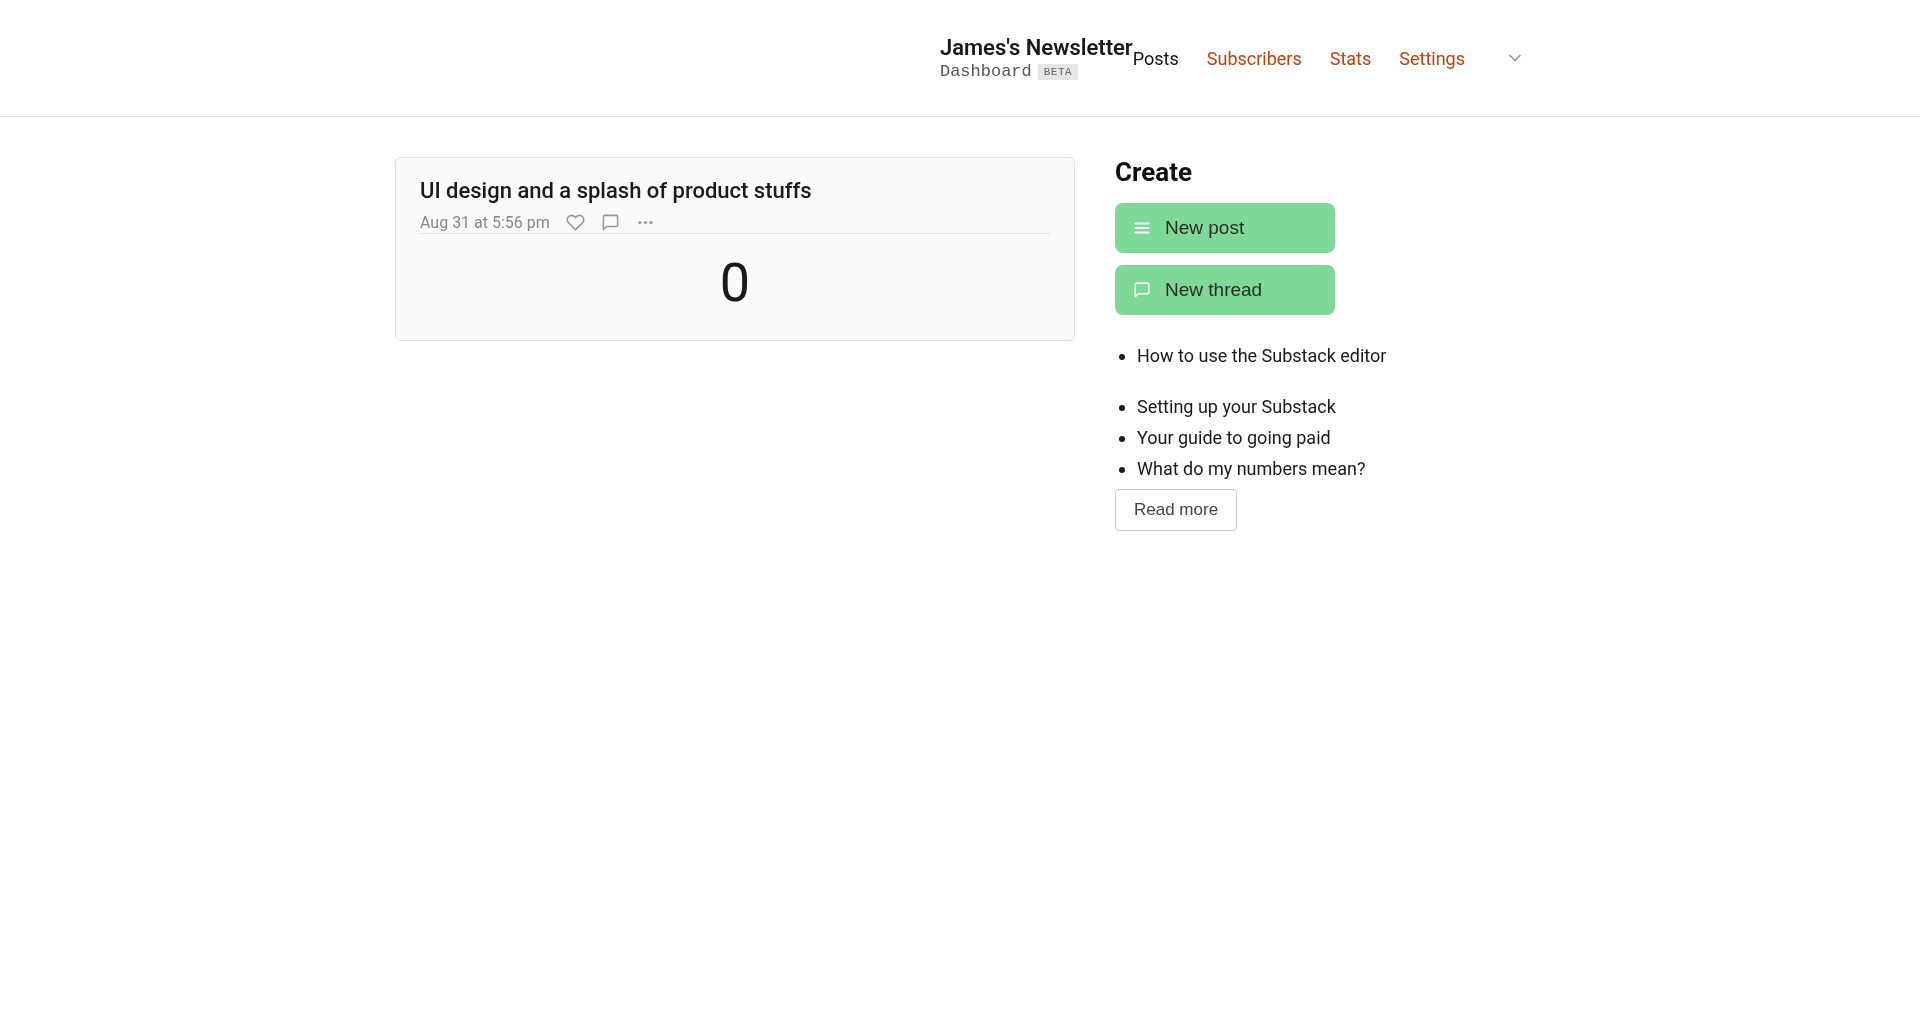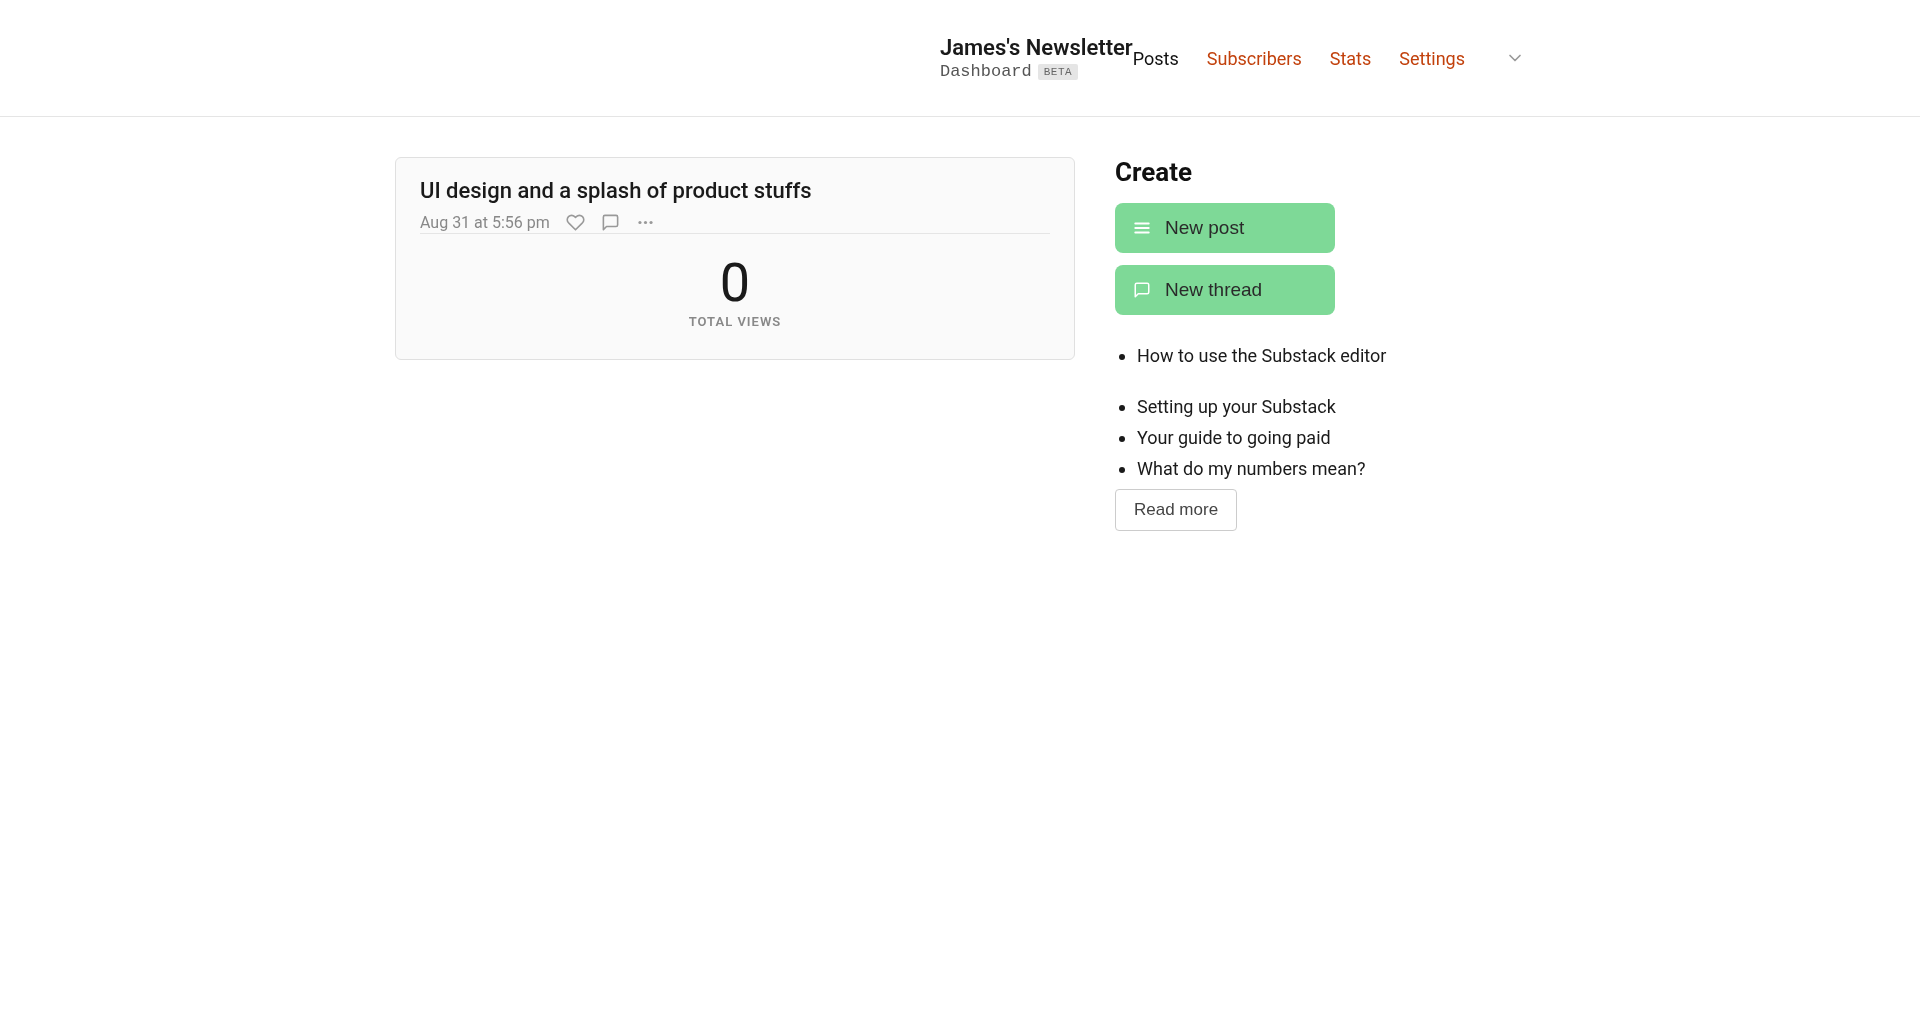--- a/index.html
+++ b/index.html
@@ -227,21 +227,20 @@
         <span class="post-icon">
           <svg width="19" height="19" viewBox="0 0 24 24" fill="currentColor">
               <circle cx="5" cy="12" r="2"></circle>
               <circle cx="12" cy="12" r="2"></circle>
               <circle cx="19" cy="12" r="2"></circle>
             </svg>
         </span>
       </div>
       <div class="stats-block">
         <div class="stats-number">0</div>
-        <div class="stats-label">TOTAL VIEWS</div>
       </div>
     </div>
   </main>
 
   <aside class="sidebar">
     <section class="sidebar-section">
       <h2 class="sidebar-heading">Create</h2>
       <button class="create-button">
         <span class="create-button-icon">
           <svg width="18" height="18" viewBox="0 0 24 24" fill="none" stroke="currentColor" stroke-width="2.5" stroke-linecap="round">

